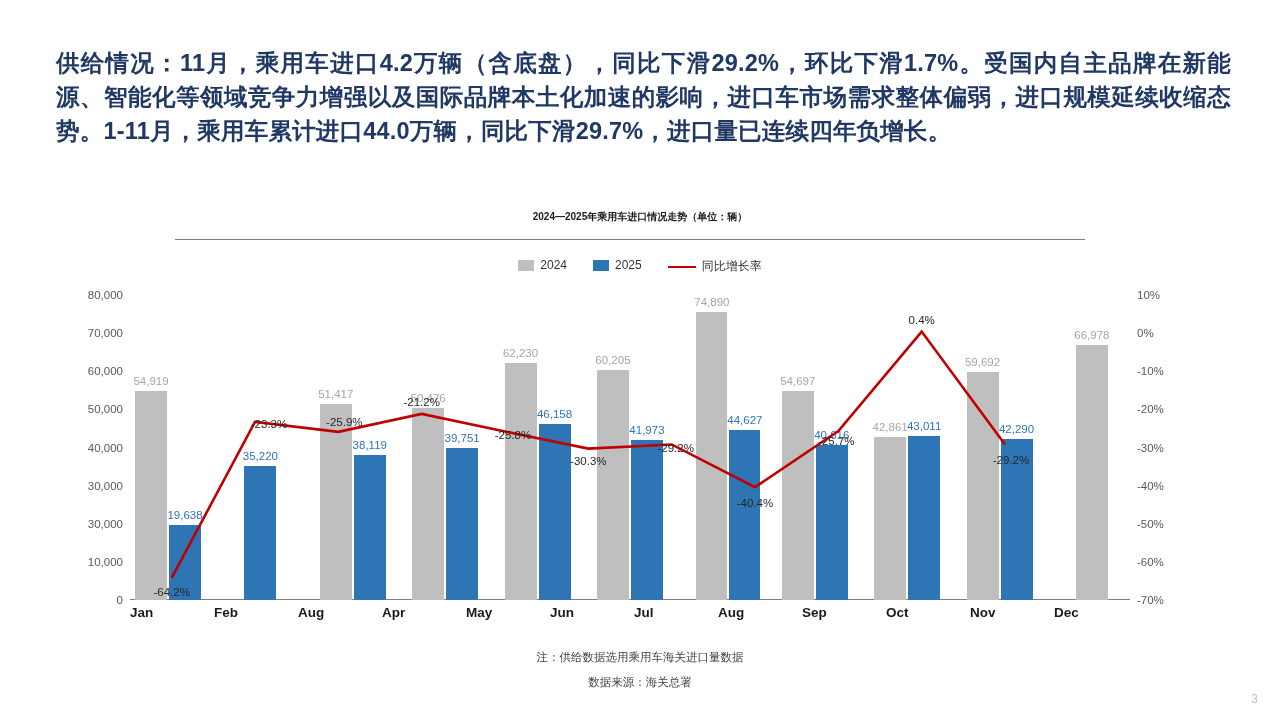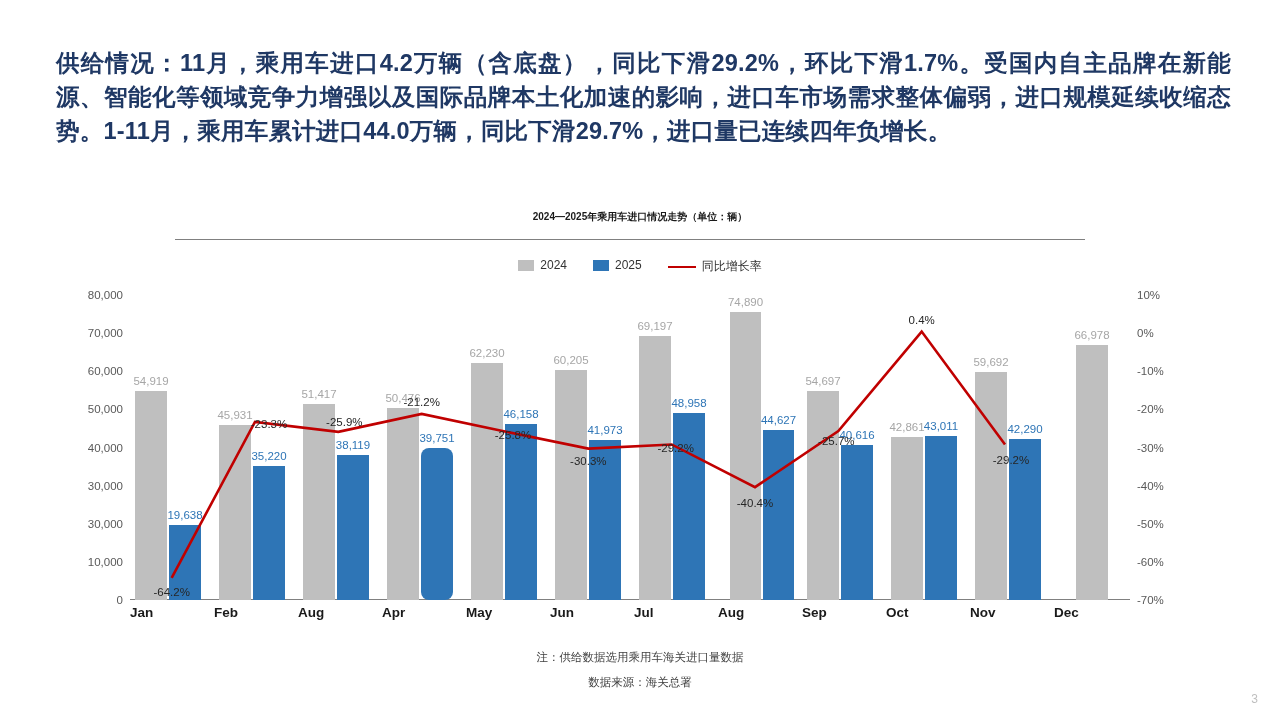--- a/index.html
+++ b/index.html
@@ -191,65 +191,54 @@
     <div class="bars" id="bars">
         <div class="group">
           <div class="bar y2024" style="height: 209.379px;">
             <div class="bar-label">54,919</div>
           </div>
           <div class="bar y2025" style="height: 74.8699px;">
             <div class="bar-label">19,638</div>
           </div>
         </div>
         <div class="group">
-          <div class="bar y2024" style="height: 175.112px;">
-            <div class="bar-label">45,931</div>
-          </div>
           <div class="bar y2025" style="height: 134.276px;">
             <div class="bar-label">35,220</div>
           </div>
         </div>
         <div class="group">
           <div class="bar y2024" style="height: 196.027px;">
             <div class="bar-label">51,417</div>
           </div>
           <div class="bar y2025" style="height: 145.329px;">
             <div class="bar-label">38,119</div>
           </div>
         </div>
         <div class="group">
           <div class="bar y2024" style="height: 192.44px;">
             <div class="bar-label">50,476</div>
           </div>
-          <div class="bar y2025" style="height: 151.551px; border-radius: 8px;">
+          <div class="bar y2025" style="height: 151.551px;">
             <div class="bar-label">39,751</div>
           </div>
         </div>
         <div class="group">
           <div class="bar y2024" style="height: 237.252px;">
             <div class="bar-label">62,230</div>
           </div>
           <div class="bar y2025" style="height: 175.977px;">
             <div class="bar-label">46,158</div>
           </div>
         </div>
         <div class="group">
           <div class="bar y2024" style="height: 229.532px;">
             <div class="bar-label">60,205</div>
           </div>
           <div class="bar y2025" style="height: 160.022px;">
             <div class="bar-label">41,973</div>
-          </div>
-        </div>
-        <div class="group">
-          <div class="bar y2024" style="height: 263.814px;">
-            <div class="bar-label">69,197</div>
-          </div>
-          <div class="bar y2025" style="height: 186.652px;">
-            <div class="bar-label">48,958</div>
           </div>
         </div>
         <div class="group">
           <div class="bar y2024" style="height: 288px; margin-left: 12px;">
             <div class="bar-label">74,890</div>
           </div>
           <div class="bar y2025" style="height: 170.14px;">
             <div class="bar-label">44,627</div>
           </div>
         </div>

